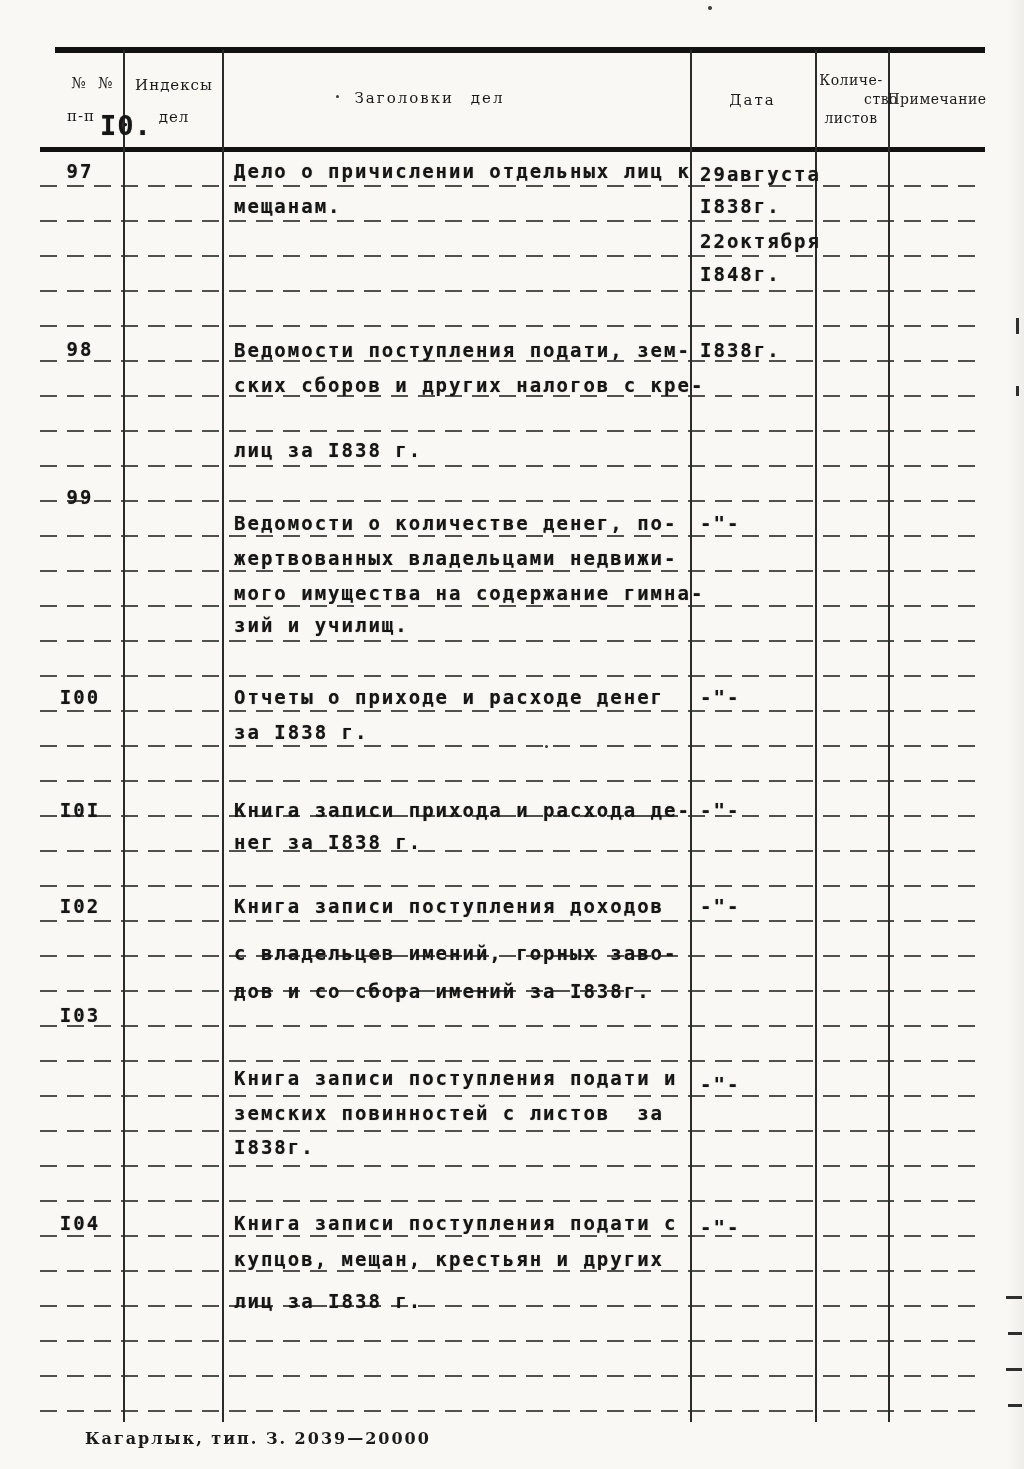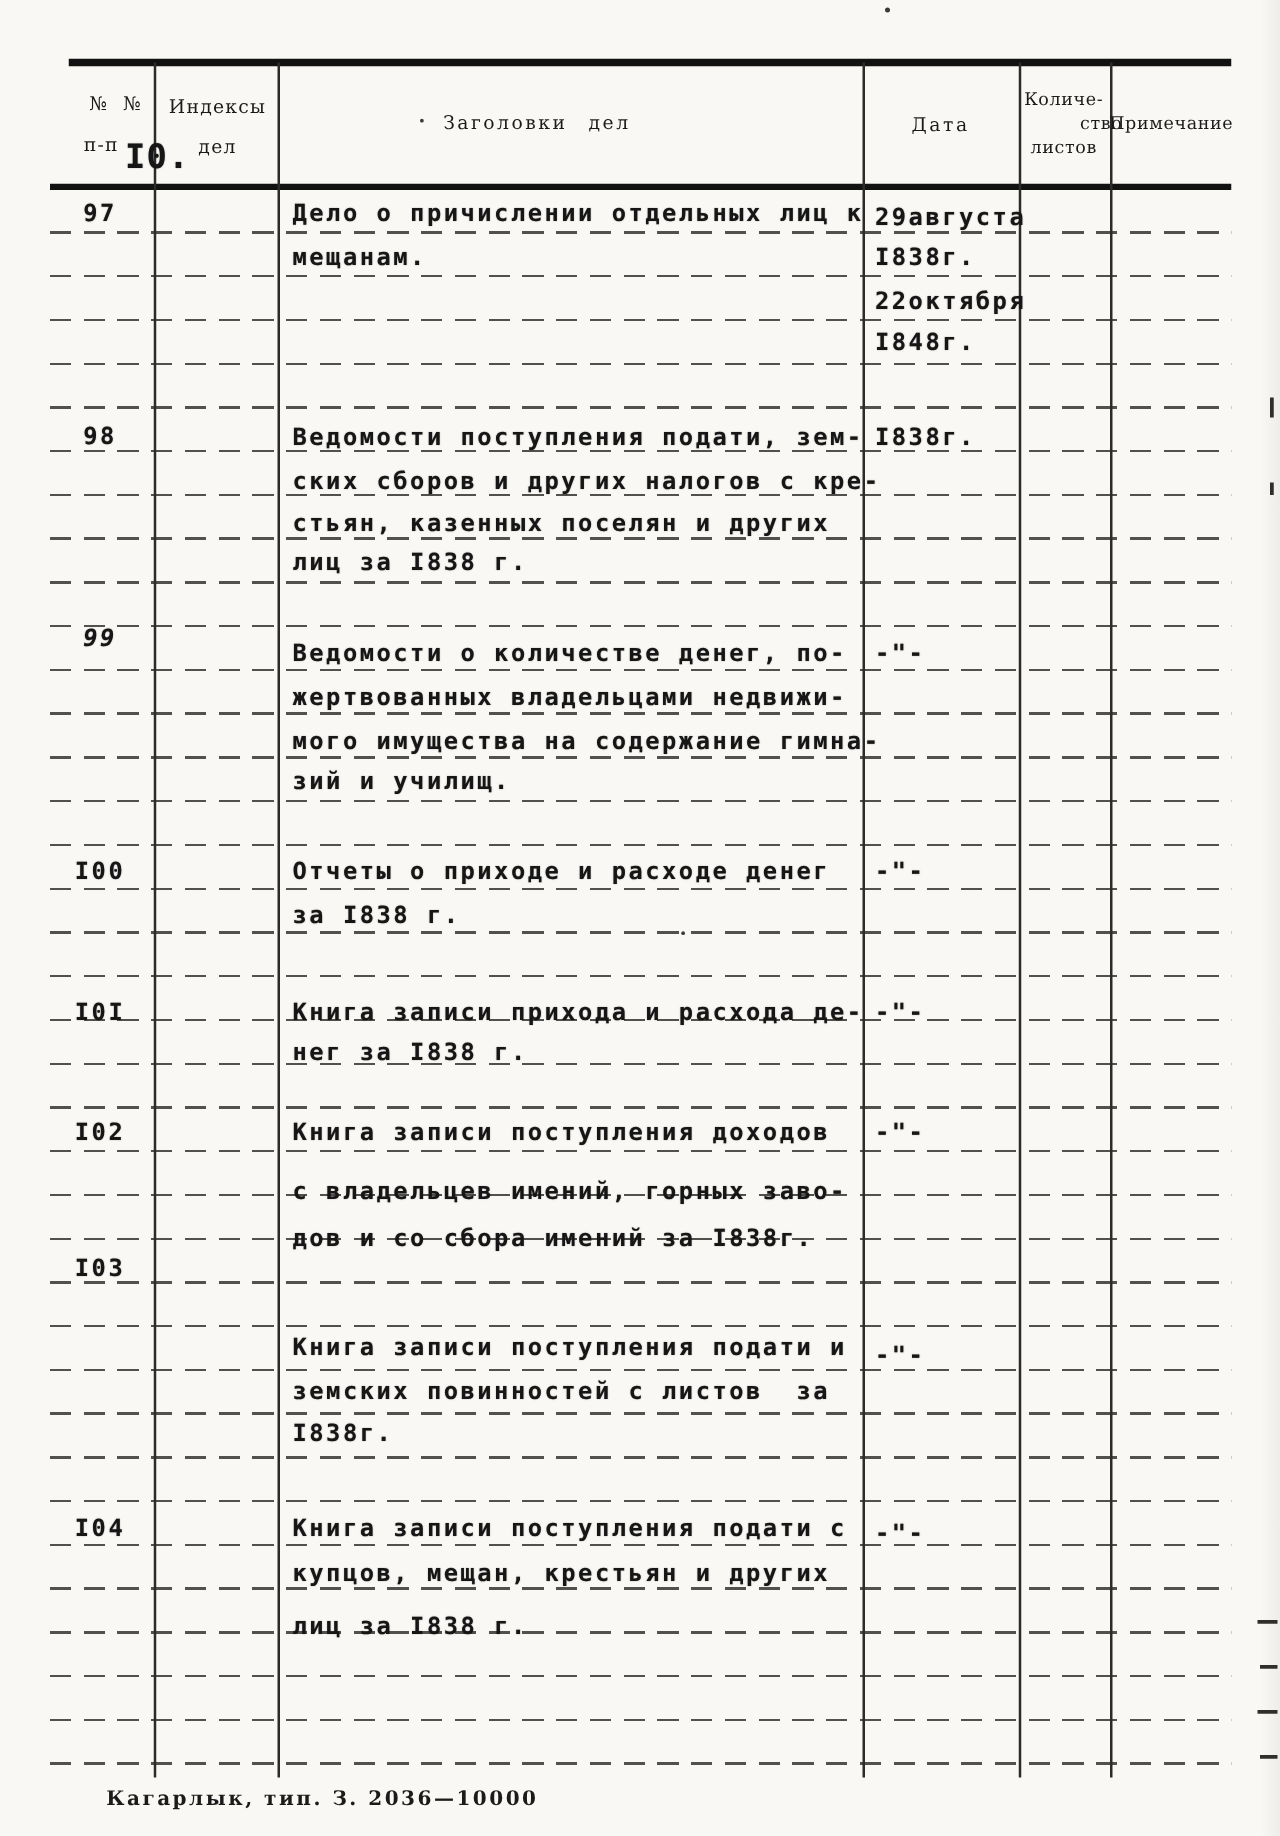--- a/index.html
+++ b/index.html
@@ -70,25 +70,24 @@
   <div class="typed t" style="top:162px;">Дело о причислении отдельных лиц к</div>
   <div class="typed t" style="top:197px;">мещанам.</div>
   <div class="typed d" style="top:165px;">29августа</div>
   <div class="typed d" style="top:197px;">I838г.</div>
   <div class="typed d" style="top:232px;">22октября</div>
   <div class="typed d" style="top:265px;">I848г.</div>
 
   <div class="typed n" style="top:340px;">98</div>
   <div class="typed t" style="top:341px;">Ведомости поступления подати, зем-</div>
   <div class="typed t" style="top:376px;">ских сборов и других налогов с кре-</div>
-  <div class="typed t" style="top:410px;">стьян, казенных поселян и других</div>
   <div class="typed t" style="top:441px;">лиц за I838 г.</div>
   <div class="typed d" style="top:341px;">I838г.</div>
 
-  <div class="typed n" style="top:502px;font-style:italic;">99</div>
+  <div class="typed n" style="top:488px;">99</div>
   <div class="typed t" style="top:514px;">Ведомости о количестве денег, по-</div>
   <div class="typed t" style="top:549px;">жертвованных владельцами недвижи-</div>
   <div class="typed t" style="top:584px;">мого имущества на содержание гимна-</div>
   <div class="typed t" style="top:616px;">зий и училищ.</div>
   <div class="typed d" style="top:514px;">-"-</div>
 
   <div class="typed n" style="top:688px;">I00</div>
   <div class="typed t" style="top:688px;">Отчеты о приходе и расходе денег</div>
   <div class="typed t" style="top:723px;">за I838 г.</div>
   <div class="typed d" style="top:688px;">-"-</div>
@@ -109,21 +108,21 @@
   <div class="typed t" style="top:1104px;">земских повинностей с листов  за</div>
   <div class="typed t" style="top:1138px;">I838г.</div>
   <div class="typed d" style="top:1075px;">-"-</div>
 
   <div class="typed n" style="top:1214px;">I04</div>
   <div class="typed t" style="top:1214px;">Книга записи поступления подати с</div>
   <div class="typed t" style="top:1250px;">купцов, мещан, крестьян и других</div>
   <div class="typed t" style="top:1292px;">лиц за I838 г.</div>
   <div class="typed d" style="top:1218px;">-"-</div>
 
-  <div class="footer-imprint">Кагарлык,  тип.  З.  2036—10000</div>
+  <div class="footer-imprint">Кагарлык,  тип.  З.  2039—20000</div>
 
   <div class="speck" style="left:708px;top:6px;width:4px;height:4px;"></div>
   <div class="speck" style="left:336px;top:95px;width:3px;height:3px;"></div>
   <div class="speck" style="left:545px;top:745px;width:3px;height:3px;"></div>
   <div class="artifact" style="left:1016px;top:318px;width:3px;height:16px;"></div>
   <div class="artifact" style="left:1016px;top:386px;width:3px;height:10px;"></div>
   <div class="artifact" style="left:1006px;top:1296px;width:16px;height:3px;"></div>
   <div class="artifact" style="left:1008px;top:1332px;width:14px;height:3px;"></div>
   <div class="artifact" style="left:1006px;top:1368px;width:16px;height:3px;"></div>
   <div class="artifact" style="left:1008px;top:1404px;width:14px;height:3px;"></div>

